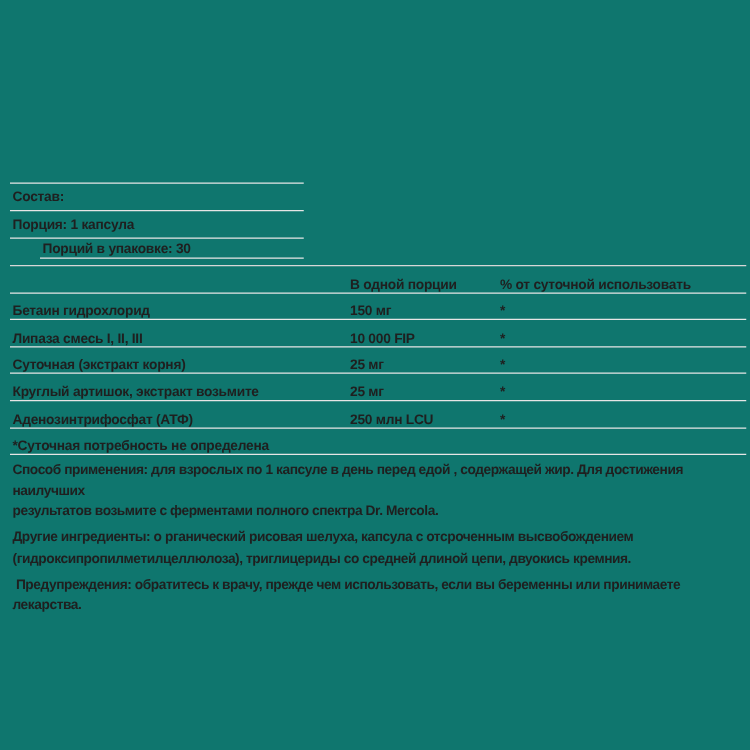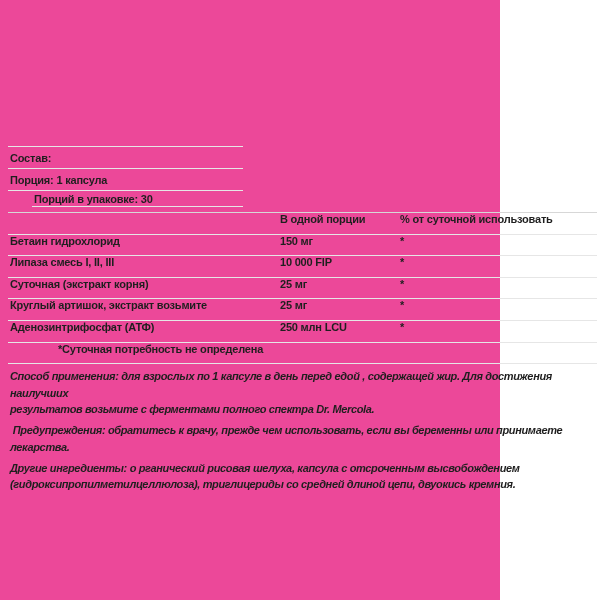--- a/index.html
+++ b/index.html
@@ -5,21 +5,21 @@
   html,body{margin:0;padding:0;}
   body{
     width:600px;height:600px;background:#ffffff;overflow:hidden;
     font-family:"Liberation Sans","DejaVu Sans",sans-serif;
     font-weight:600;
     color:var(--text,#1f1f1f);
     font-size:11px;
     letter-spacing:-0.2px;
     -webkit-font-smoothing:antialiased;
   }
-  .sheet{position:relative;width:500px;height:600px;background:#ec4899;}
+  .sheet{position:relative;width:600px;height:600px;background:#0f766e;}
 
   
   .info-table{
     position:absolute;left:8px;top:146px;width:235px;
     border-top:1px solid var(--divider,#e6e6e6);
   }
   .info-row{
     box-sizing:border-box;height:22px;
     display:flex;align-items:center;
     border-bottom:1px solid var(--divider,#e6e6e6);
@@ -27,38 +27,37 @@
   }
   .info-row.short{height:16px;margin-left:24px;}
 
   
   .facts-table{
     position:absolute;left:8px;top:212px;width:589px;
     border-top:1px solid var(--divider-strong,#d7d7d7);
   }
   .t-row{
     box-sizing:border-box;height:21.6px;
-    display:flex;align-items:flex-start;
+    display:flex;align-items:flex-end;
     border-bottom:1px solid var(--divider,#e6e6e6);
   }
   .c-name{width:270px;padding-left:2px;flex:0 0 270px;}
   .c-amt{width:120px;flex:0 0 120px;}
   .c-dv{flex:1;}
-  .c-foot{padding-left:2px;margin-left:48px;}
+  .c-foot{padding-left:2px;}
 
   
   .paragraphs{
     position:absolute;left:10px;top:368px;width:588px;
   }
   .paragraphs p{
     margin:0 0 4.5px 0;
     line-height:16.5px;
     white-space:pre-wrap;
     letter-spacing:-0.35px;
-    font-style:italic;
   }
   .paragraphs p:last-child{margin-bottom:0;}
 </style>
 </head>
 <body style="background: rgb(255, 255, 255);">
 
 <div class="sheet">
 
   <div class="info-table">
     <div class="info-row">
@@ -112,18 +111,18 @@
 
     <div class="t-row">
       <span class="c-foot">*Суточная потребность не определена</span>
     </div>
 
   </div>
 
   <div class="paragraphs">
     <p>Способ применения: для взрослых по 1 капсуле в день перед едой , содержащей жир. Для достижения наилучших
 результатов возьмите с ферментами полного спектра Dr. Mercola.</p>
-    <p> Предупреждения: обратитесь к врачу, прежде чем использовать, если вы беременны или принимаете лекарства.</p>
     <p>Другие ингредиенты: о рганический рисовая шелуха, капсула с отсроченным высвобождением
 (гидроксипропилметилцеллюлоза), триглицериды со средней длиной цепи, двуокись кремния.</p>
+    <p> Предупреждения: обратитесь к врачу, прежде чем использовать, если вы беременны или принимаете лекарства.</p>
   </div>
 
 </div>
 
 </body></html>

